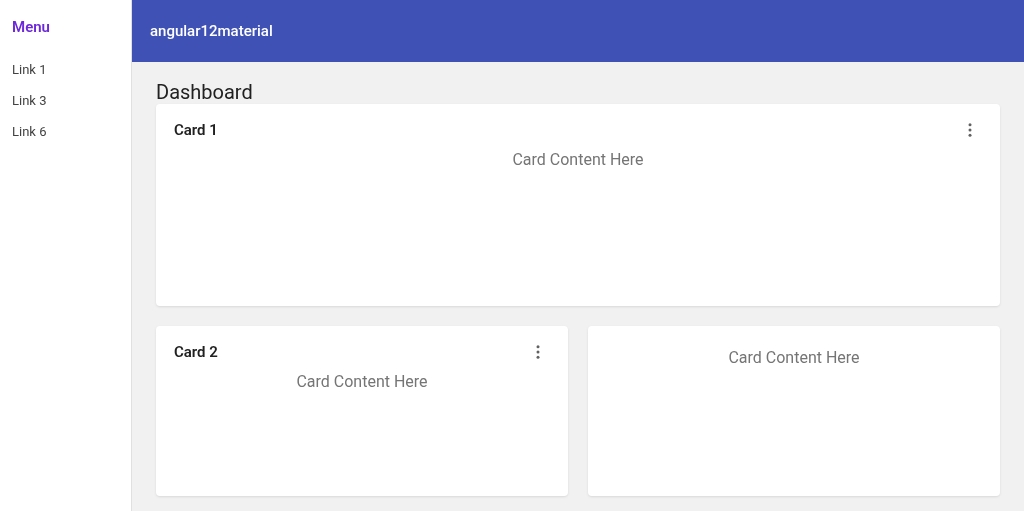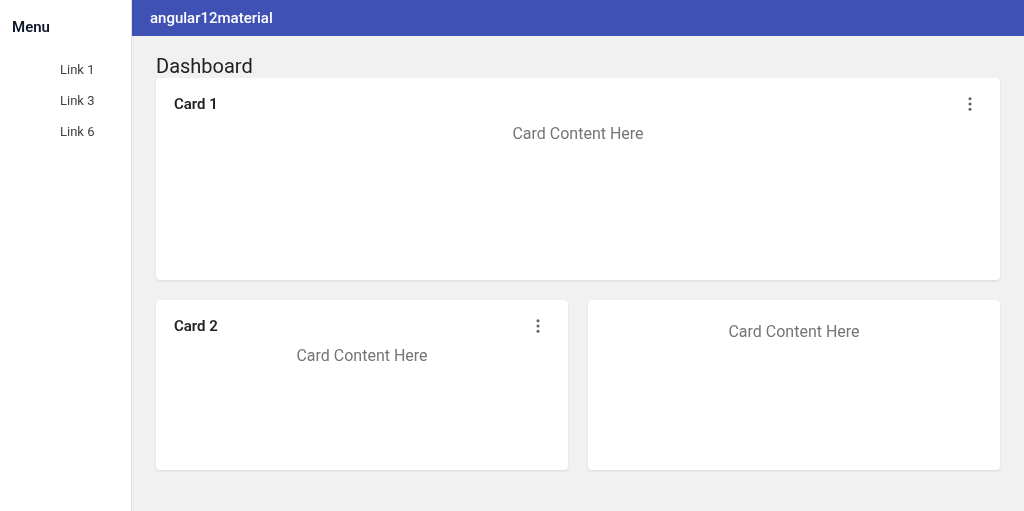--- a/index.html
+++ b/index.html
@@ -20,40 +20,39 @@
     }
     .sidebar {
       width: 132px;
       background: #ffffff;
       border-right: 1px solid #e0e0e0;
       padding: 12px 0;
     }
     .sidebar-title {
       font-size: 15px;
       font-weight: 600;
-      color: #0f172a;
+      color: #6d28d9;
       padding: 6px 12px 18px 12px;
     }
     .sidebar-link {
       display: block;
       font-size: 13px;
       color: #424242;
       padding: 8px 12px;
       cursor: pointer;
       text-decoration: none;
-      margin-left: 48px;
     }
     .main {
       flex: 1;
       display: flex;
       flex-direction: column;
       background: #f1f1f1;
     }
     .toolbar {
-      height: 36px;
+      height: 62px;
       background: #3f51b5;
       color: #ffffff;
       display: flex;
       align-items: center;
       padding: 0 18px;
       font-size: 15px;
       font-weight: 500;
     }
     .content {
       flex: 1;

